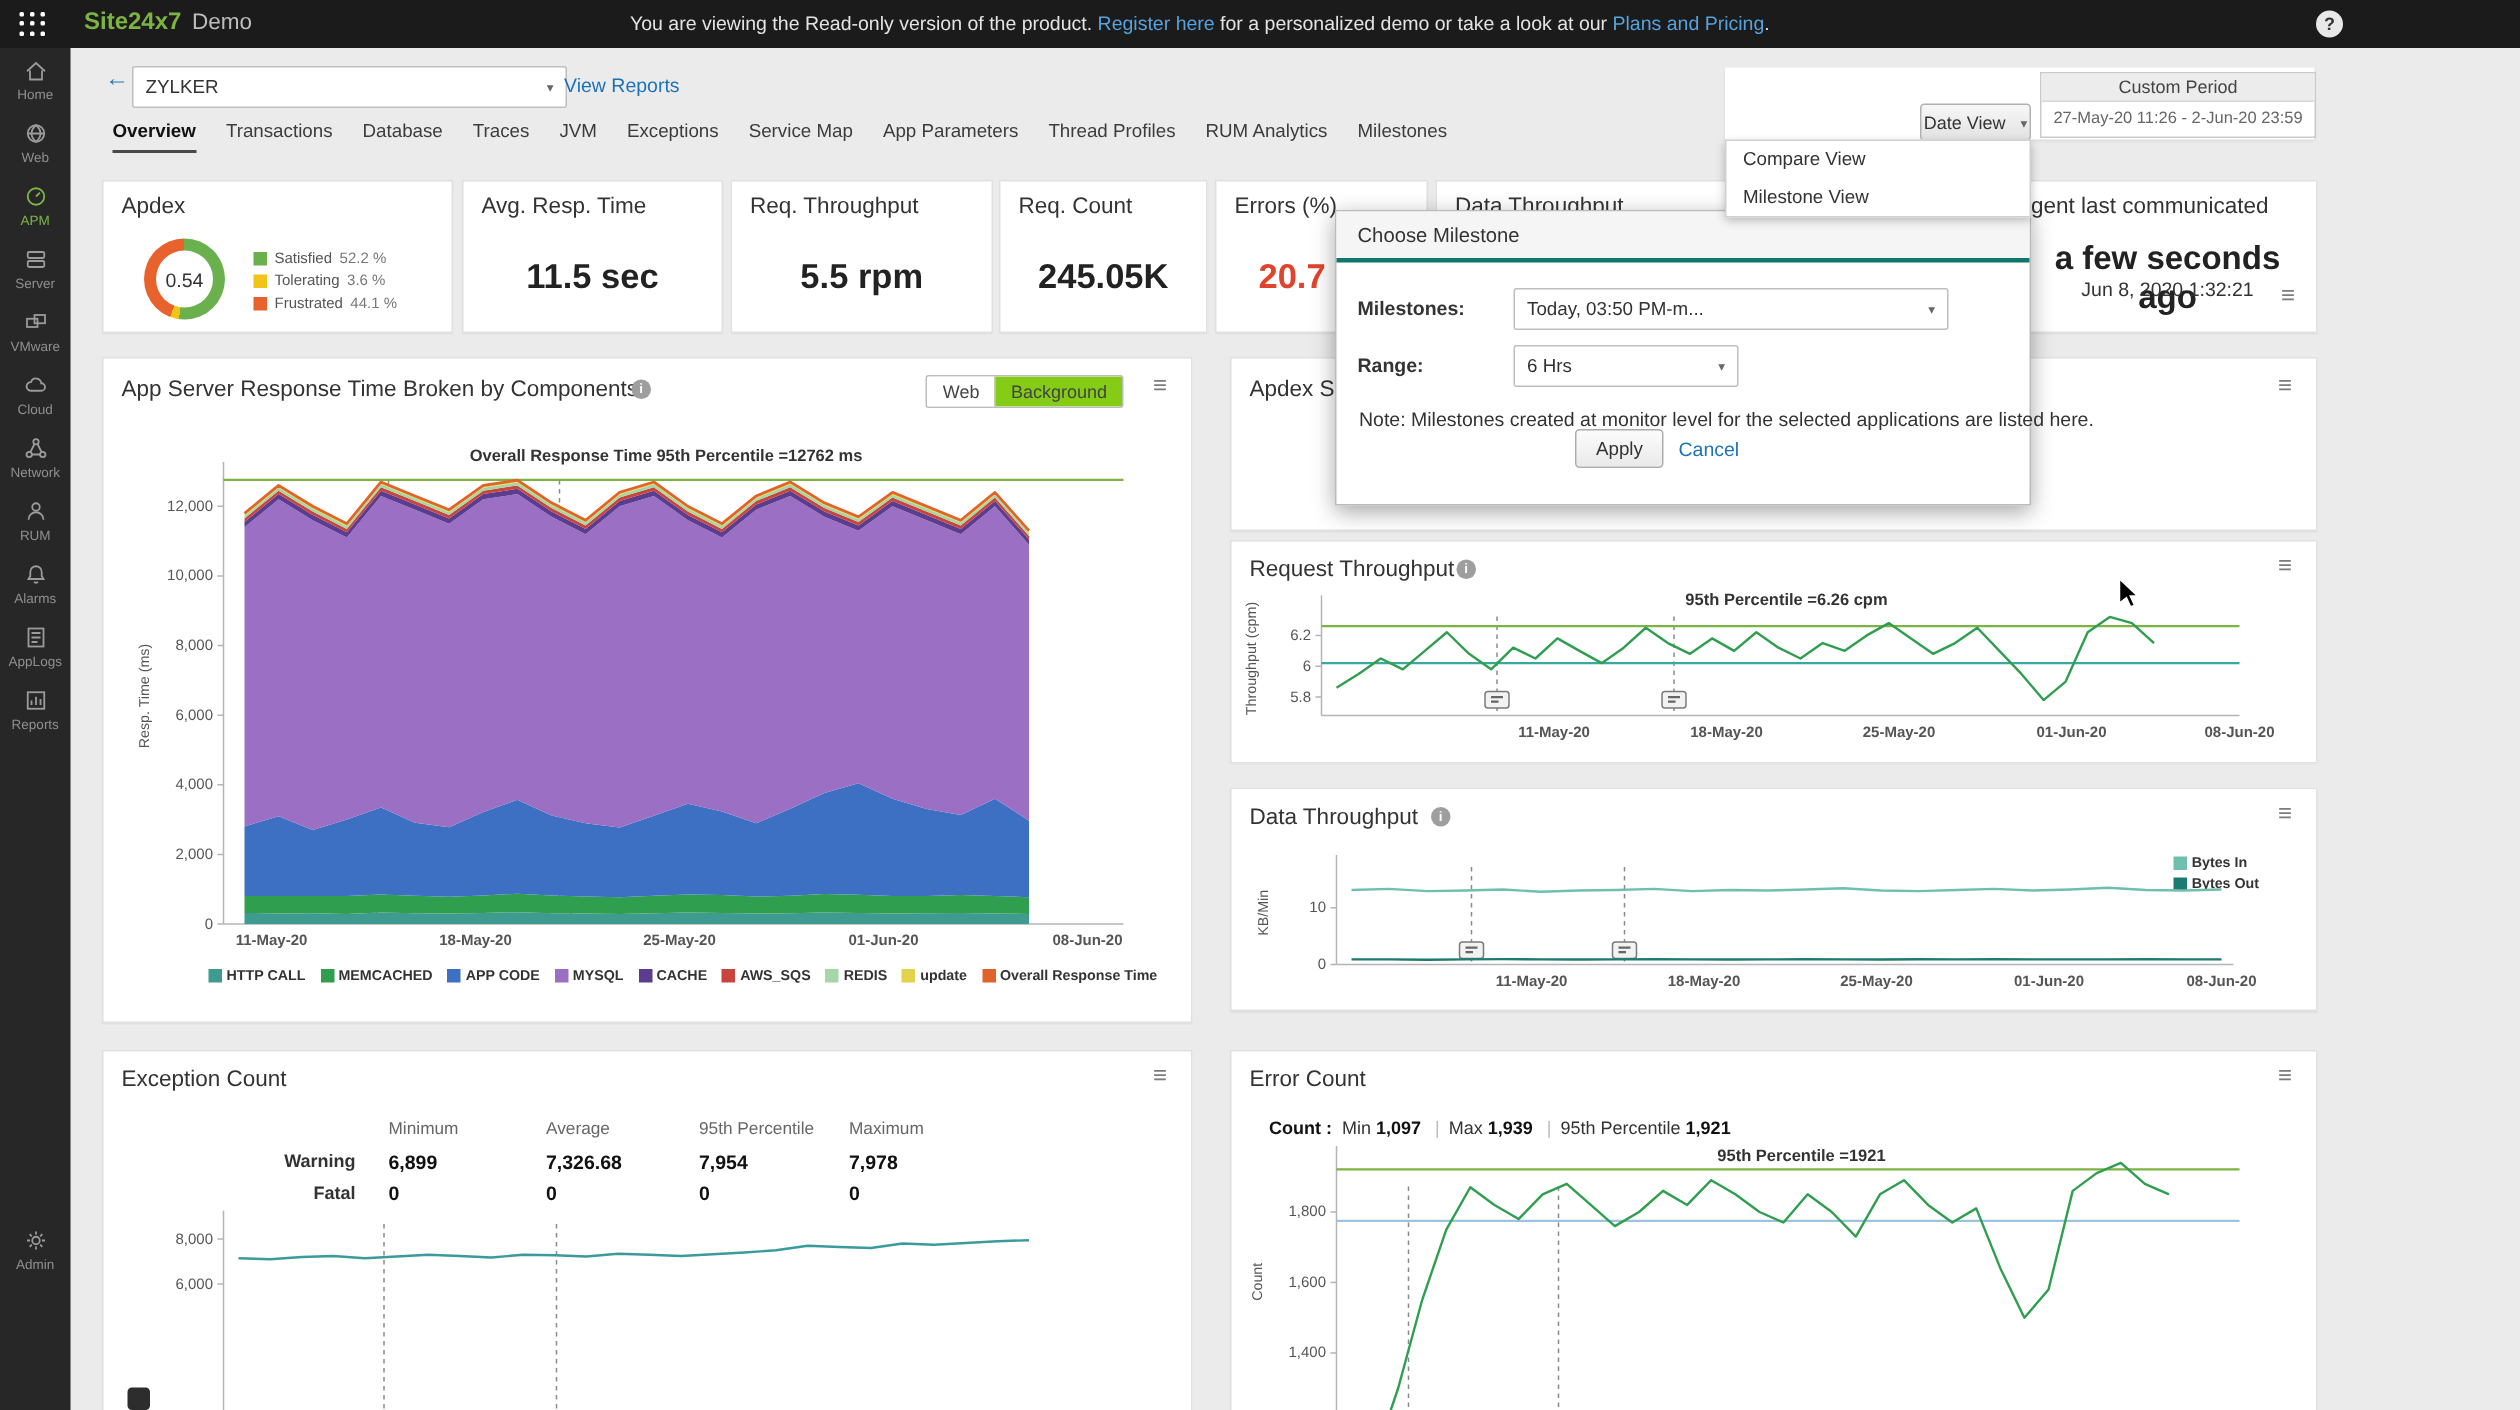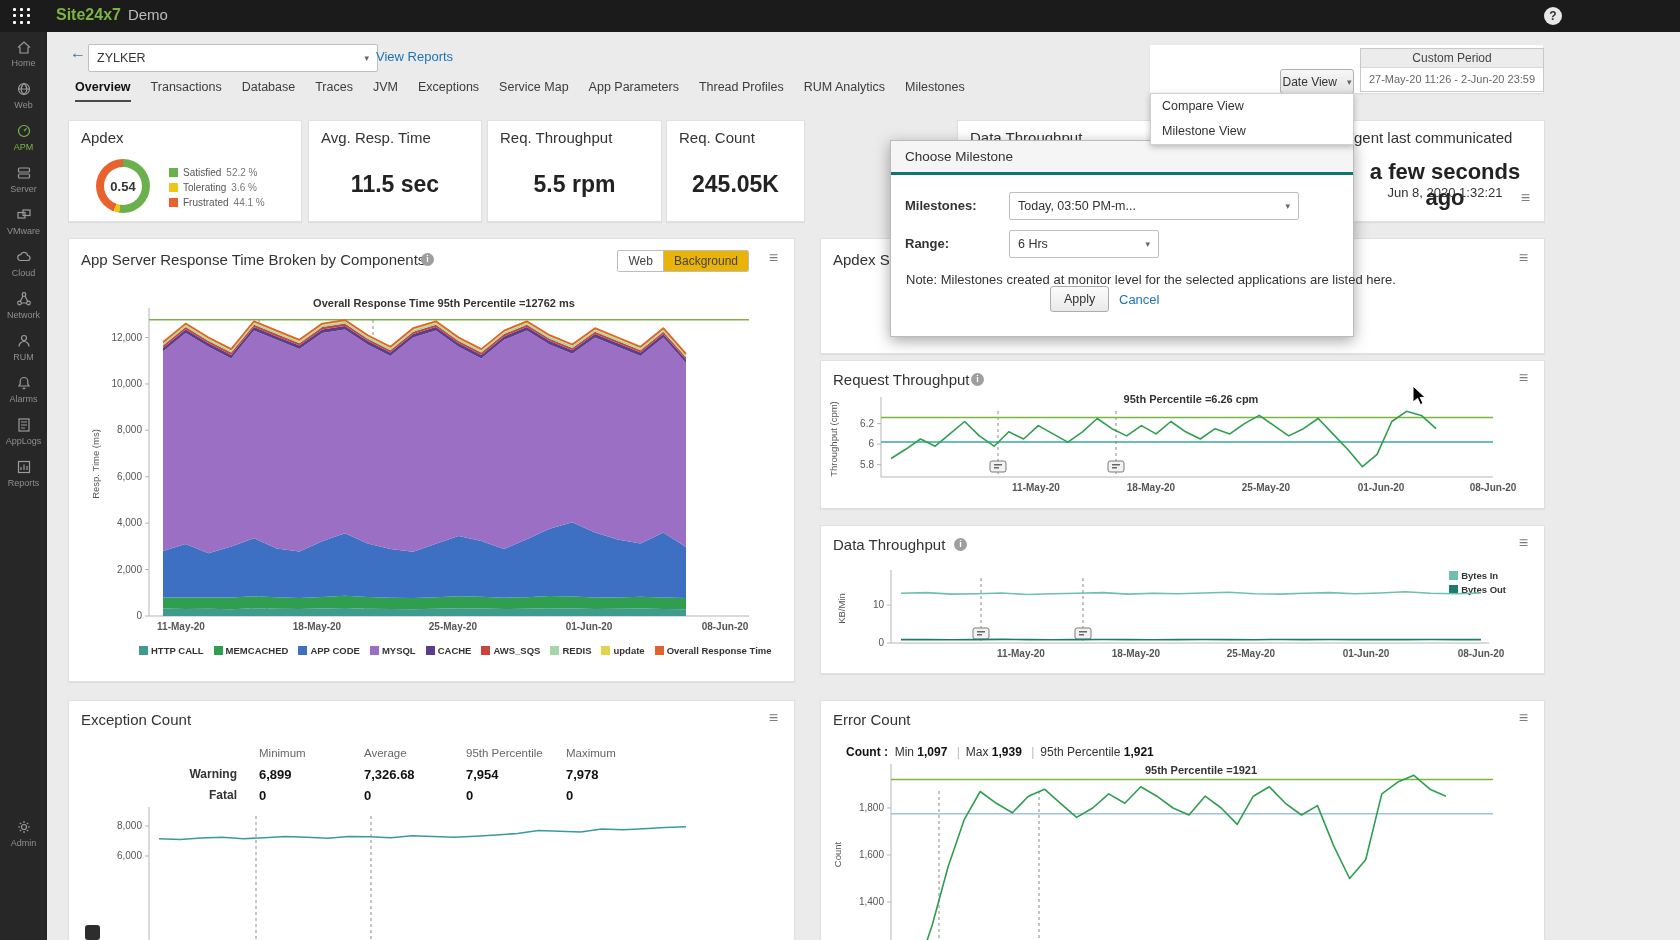--- a/index.html
+++ b/index.html
@@ -35,25 +35,25 @@
   .tabs{position:absolute;left:75px;top:80px;display:flex;gap:20px;font-size:12.5px;color:#3c3c3c;}
   .tab{padding-bottom:6px;cursor:pointer;white-space:nowrap;}
   .tab.active{font-weight:bold;color:#111;border-bottom:2px solid #4a4a4a;}
   
   .card{position:absolute;background:#fff;border:1px solid #e0e0e0;box-shadow:0 1px 1px rgba(0,0,0,0.05);}
   .card-title{font-size:15px;color:#333;white-space:nowrap;}
   .metric-value{font-size:23px;font-weight:bold;color:#222;white-space:nowrap;}
   .info-icon{display:inline-block;width:13px;height:13px;border-radius:50%;background:#9e9e9e;color:#fff;font-size:9px;font-weight:bold;text-align:center;line-height:13px;cursor:pointer;}
   .hamburger{color:#7c7c7c;font-size:16px;line-height:14px;cursor:pointer;}
   .segmented{display:inline-flex;border:1px solid #bdbdbd;border-radius:2px;overflow:hidden;font-size:12px;}
-  .seg{padding:3px 10px;color:#444;background:#eab308;cursor:pointer;}
+  .seg{padding:3px 10px;color:#444;background:#84cc16;cursor:pointer;}
   .seg.active{background:#fff;}
   .donut{position:absolute;width:54px;height:54px;border-radius:50%;}
   .donut-hole{position:absolute;inset:8px;background:#fff;border-radius:50%;}
-  .donut-val{position:absolute;inset:0;display:flex;align-items:center;justify-content:center;font-size:13px;font-weight:bold;color:#333;}
+  .donut-val{position:absolute;inset:0;display:flex;align-items:center;justify-content:center;font-size:13px;font-weight:normal;color:#333;}
   .apdex-legend{position:absolute;left:100px;top:46px;}
   .apdex-row{display:flex;align-items:center;gap:5px;font-size:10px;color:#555;margin-bottom:4px;white-space:nowrap;}
   .lg-sq{width:9px;height:9px;display:inline-block;flex:none;}
   .lg-item{font-size:9.5px;font-weight:bold;color:#333;display:inline-flex;align-items:center;gap:3px;white-space:nowrap;cursor:pointer;}
   
   .exc-table{position:absolute;left:12px;top:46px;display:grid;grid-template-columns:178px 105px 102px 100px 100px;row-gap:1px;}
   .exc-head{font-size:11.5px;color:#666;height:19px;}
   .exc-label{font-size:12px;font-weight:600;color:#333;text-align:right;padding-right:22px;height:20px;}
   .exc-val{font-size:13px;font-weight:bold;color:#111;height:20px;}
   .exc-empty{height:19px;}
@@ -92,20 +92,26 @@
         <i></i>
         <i></i>
         <i></i>
         <i></i>
         <i></i>
         <i></i>
         <i></i>
       </div>
     <div class="brand">
       <span class="brand-name">Site24x7</span><span class="brand-suffix">Demo</span>
+    </div>
+    <div class="topbar-msg">
+      <span>You are viewing the Read-only version of the product.</span>
+      <a>Register here</a>
+      <span>for a personalized demo or take a look at our</span>
+      <a>Plans and Pricing</a><span>.</span>
     </div>
     <div class="help-icon">?</div>
   </div>
 
   <div class="sidebar">
     <div id="sidebar-items">
         <div class="sb-item">
           <svg viewBox="0 0 16 16">
             <path d="M2 8.5 8 3l6 5.5M4 8v6h8V8"></path>
           </svg>
@@ -247,20 +253,24 @@
   <div class="card" style="left:487px;top:120px;width:173px;height:100px;">
     <div class="card-title abs" style="left:12px;top:8px;">Req. Throughput</div>
     <div class="metric-value abs" style="left:0;right:0;top:50px;text-align:center;">5.5 rpm</div>
   </div>
 
   <div class="card" style="left:666px;top:120px;width:137px;height:100px;">
     <div class="card-title abs" style="left:12px;top:8px;">Req. Count</div>
     <div class="metric-value abs" style="left:0;right:0;top:50px;text-align:center;">245.05K</div>
   </div>
 
+  <div class="card" style="left:810px;top:120px;width:140px;height:100px;">
+    <div class="card-title abs" style="left:12px;top:8px;">Errors (%)</div>
+    <div class="metric-value abs" style="left:28px;top:50px;color:#e0442c;">20.7</div>
+  </div>
 
   <div class="card" style="left:957px;top:120px;width:200px;height:100px;">
     <div class="card-title abs" style="left:12px;top:8px;">Data Throughput</div>
   </div>
 
   <div class="card" style="left:1164px;top:120px;width:379px;height:100px;">
     <div class="card-title abs" style="left:179px;top:8px;">Agent last communicated</div>
     <div class="abs" style="left:190px;width:180px;top:38px;text-align:center;font-size:22px;font-weight:bold;color:#222;">a few seconds ago</div>
     <div class="abs" style="left:190px;width:180px;top:64px;text-align:center;font-size:13px;color:#333;">Jun 8, 2020 1:32:21</div>
     <span class="hamburger abs" style="right:14px;top:70px;">≡</span>

